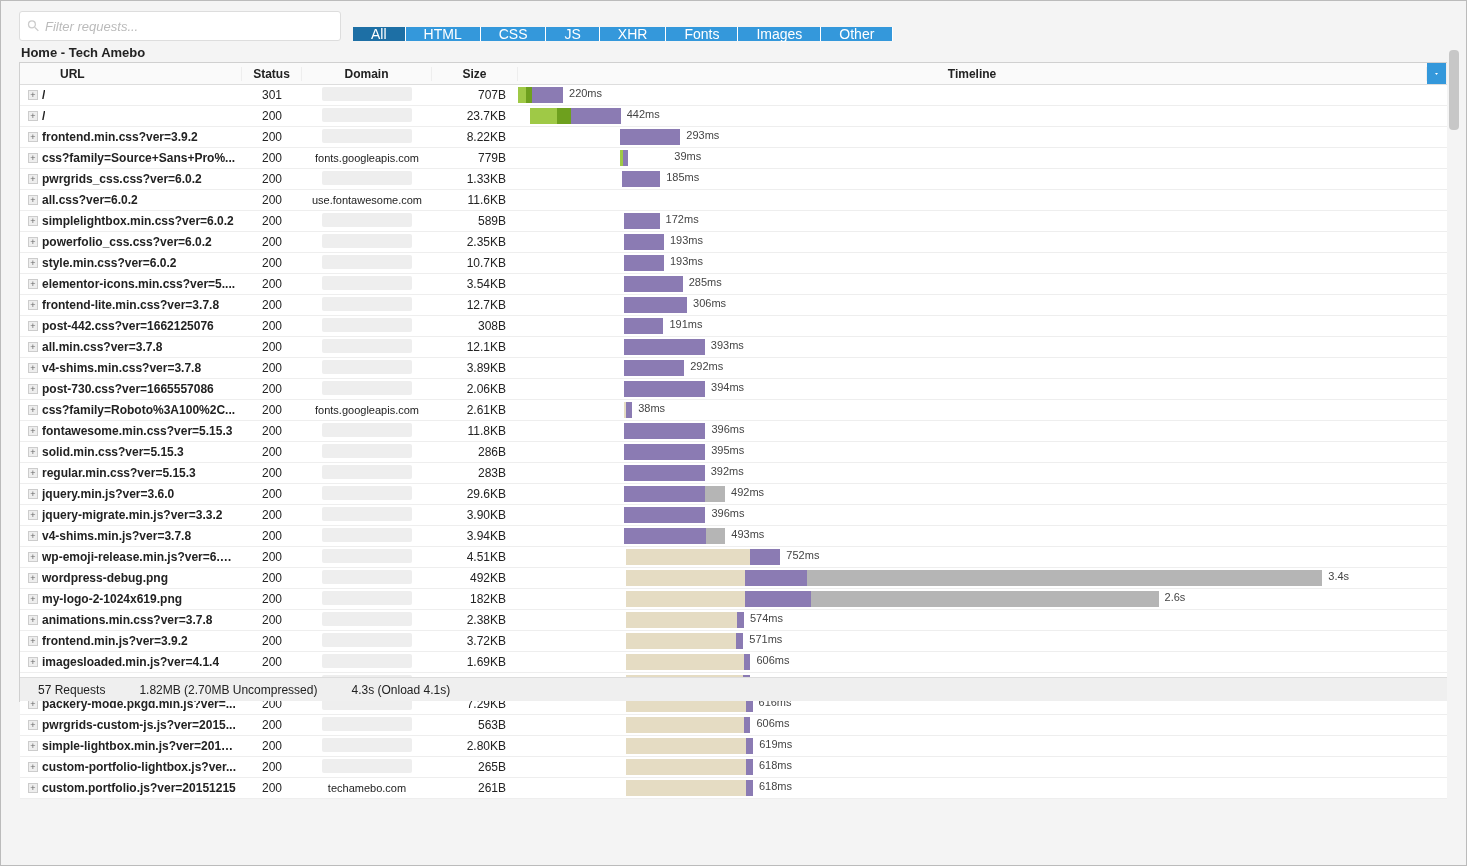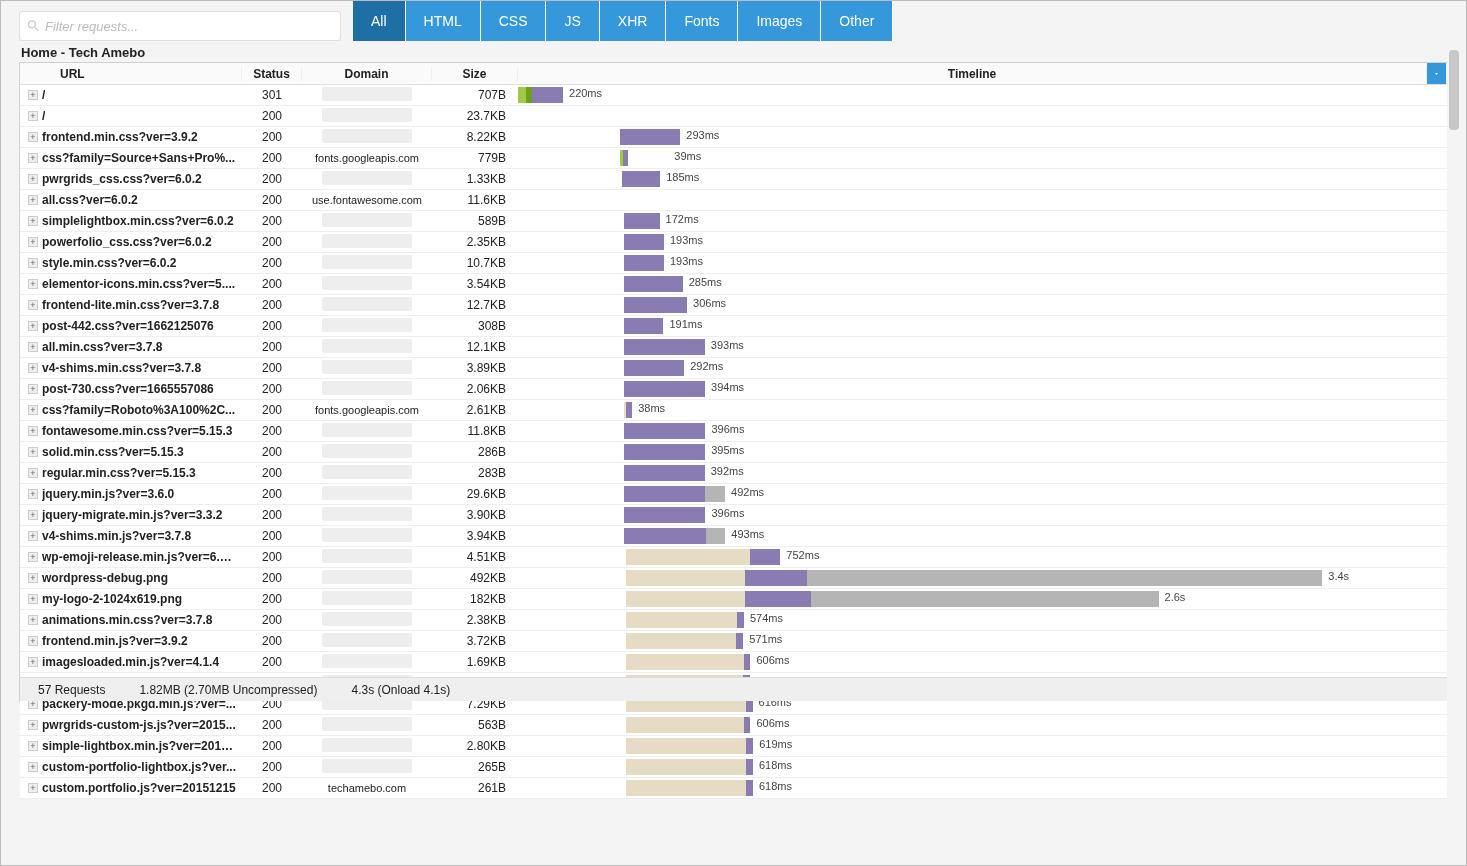--- a/index.html
+++ b/index.html
@@ -7,21 +7,21 @@
 
 .outer { position: absolute; inset: 0; border: 1px solid #bbb; background: #f4f4f4; padding: 6px 18px 0 18px; }
 
 .toolbar { display: flex; align-items: flex-end; gap: 4px; height: 34px; margin-bottom: 4px; }
 .filter-wrap { position: relative; width: 322px; height: 30px; background: #fff; border: 1px solid #ddd; border-radius: 3px; display: flex; align-items: center; padding: 0 6px; }
 .filter-wrap svg { width: 16px; height: 16px; fill: #ccc; margin-right: 4px; }
 .filter-input { border: none; outline: none; font-size: 13px; width: 100%; color: #555; }
 .filter-input::placeholder { color: #bbb; font-style: italic; }
 
 .filters { display: flex; margin-left: 8px; }
-.filters .btn { height: 40px; padding: 0 18px; color: #fff; background: #3498db; font-size: 14px; display: flex; align-items: center; cursor: pointer; border-right: 1px solid #fff; }
+.filters .btn { height: 14px; padding: 0 18px; color: #fff; background: #3498db; font-size: 14px; display: flex; align-items: center; cursor: pointer; border-right: 1px solid #fff; }
 .filters .btn.active { background: #1d6fa5; }
 
 .title { font-weight: bold; font-size: 13px; margin-bottom: 2px; padding-left: 2px; }
 
 .grid { background: #fff; border: 1px solid #d0d0d0; position: relative; height: 640px; }
 .head { display: flex; background: #fafafa; border-bottom: 1px solid #ddd; height: 22px; align-items: center; font-weight: bold; font-size: 12px; }
 .head .h { padding: 0 8px; text-align: center; border-right: 1px solid #eee; }
 .h-url { width: 222px; text-align: left !important; padding-left: 40px !important; }
 .h-status { width: 60px; }
 .h-domain { width: 130px; }
@@ -111,20 +111,26 @@
           </div>
         </div>
         <div class="row">
           <div class="c c-url">
             <span class="expand">+</span>
             <span class="t">/</span>
           </div>
           <div class="c c-status">200</div>
           <div class="c c-domain"><span class="blur"></span></div>
           <div class="c c-size">23.7KB</div>
+          <div class="c c-timeline">
+            <div class="bar-seg seg-dns" style="left: 12.2791px; width: 26.6047px;"></div>
+            <div class="bar-seg seg-conn" style="left: 38.8837px; width: 14.3256px;"></div>
+            <div class="bar-seg seg-recv" style="left: 53.2093px; width: 49.5256px;"></div>
+            <div class="tlabel" style="left: 108.735px;">442ms</div>
+          </div>
         </div>
         <div class="row">
           <div class="c c-url">
             <span class="expand">+</span>
             <span class="t">frontend.min.css?ver=3.9.2</span>
           </div>
           <div class="c c-status">200</div>
           <div class="c c-domain"><span class="blur"></span></div>
           <div class="c c-size">8.22KB</div>
           <div class="c c-timeline">

